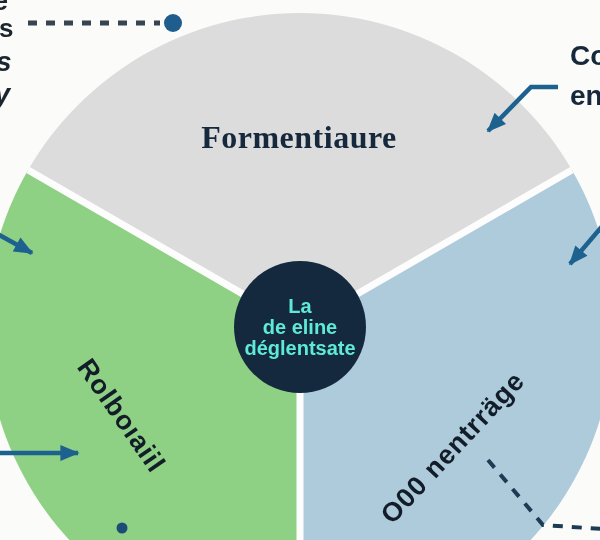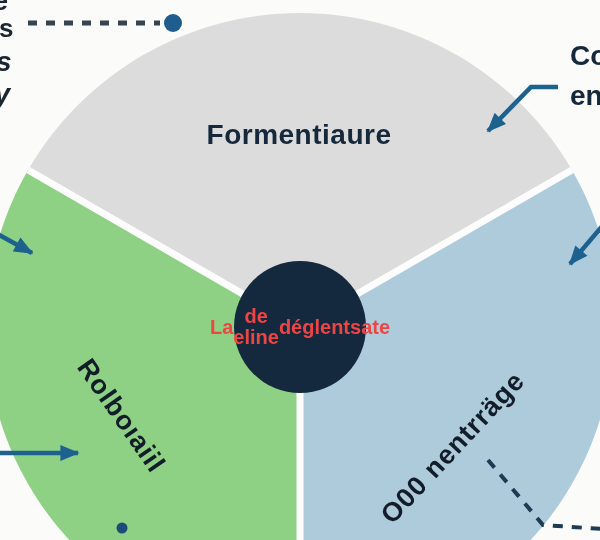--- a/index.html
+++ b/index.html
@@ -2,34 +2,34 @@
 <html><head>
 <meta charset="utf-8">
 <style>
   html,body{margin:0;padding:0;}
   .stage{
     position:relative;width:600px;height:540px;overflow:hidden;
     background:#fbfbfa;font-family:"Liberation Sans",sans-serif;
   }
   .stage svg{position:absolute;left:0;top:0;}
   .lbl{position:absolute;color:#16293c;font-weight:700;white-space:nowrap;}
-  .lbl-top{left:299px;top:119px;transform:translateX(-50%);font-size:28px;letter-spacing:.5px;}
+  .lbl-top{left:299px;top:119px;transform:translateX(-50%);font-size:32px;letter-spacing:.5px;font-family:Liberation Serif, serif;}
   .lbl-green{
     left:121px;top:416px;font-size:27px;color:#121d29;letter-spacing:1px;
     transform:translate(-50%,-50%) rotate(55deg);
   }
   .lbl-blue{
     left:453px;top:448px;font-size:27px;color:#121d29;letter-spacing:1px;
     transform:translate(-50%,-50%) rotate(-47deg);
   }
   .center-circle{
     position:absolute;left:300px;top:327px;width:132px;height:132px;
     transform:translate(-50%,-50%);border-radius:50%;background:#14293d;
-    display:flex;align-items:center;justify-content:center;
-    color:#ef4444;font-weight:700;font-size:20px;line-height:21px;text-align:center;
+    display:flex;flex-direction:column;align-items:center;justify-content:center;
+    color:#5eead4;font-weight:700;font-size:20px;line-height:21px;text-align:center;
   }
   .right-label{position:absolute;left:570px;top:36px;color:#15293b;line-height:40px;}
   .right-label .l1{font-size:28px;font-weight:700;}
   .right-label .l2{font-size:28px;font-weight:600;}
   .frag{position:absolute;font-weight:700;color:#1c2630;}
   .f0{left:-7px;top:-14px;font-size:27px;}
   .f1{left:-1px;top:13px;font-size:26px;}
   .f2{left:-4px;top:46px;font-size:28px;font-style:italic;}
   .f3{left:-6px;top:78px;font-size:29px;font-style:italic;}
 </style>

